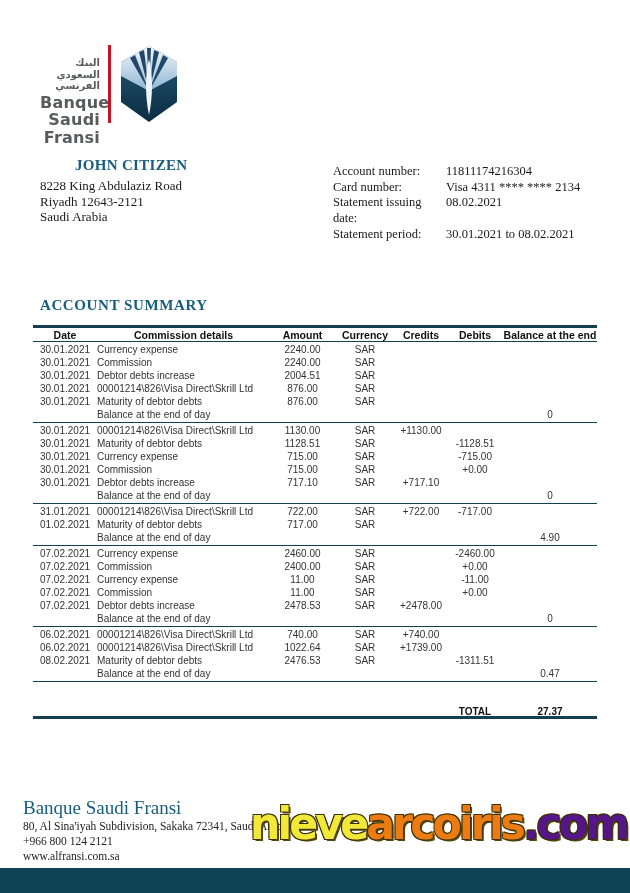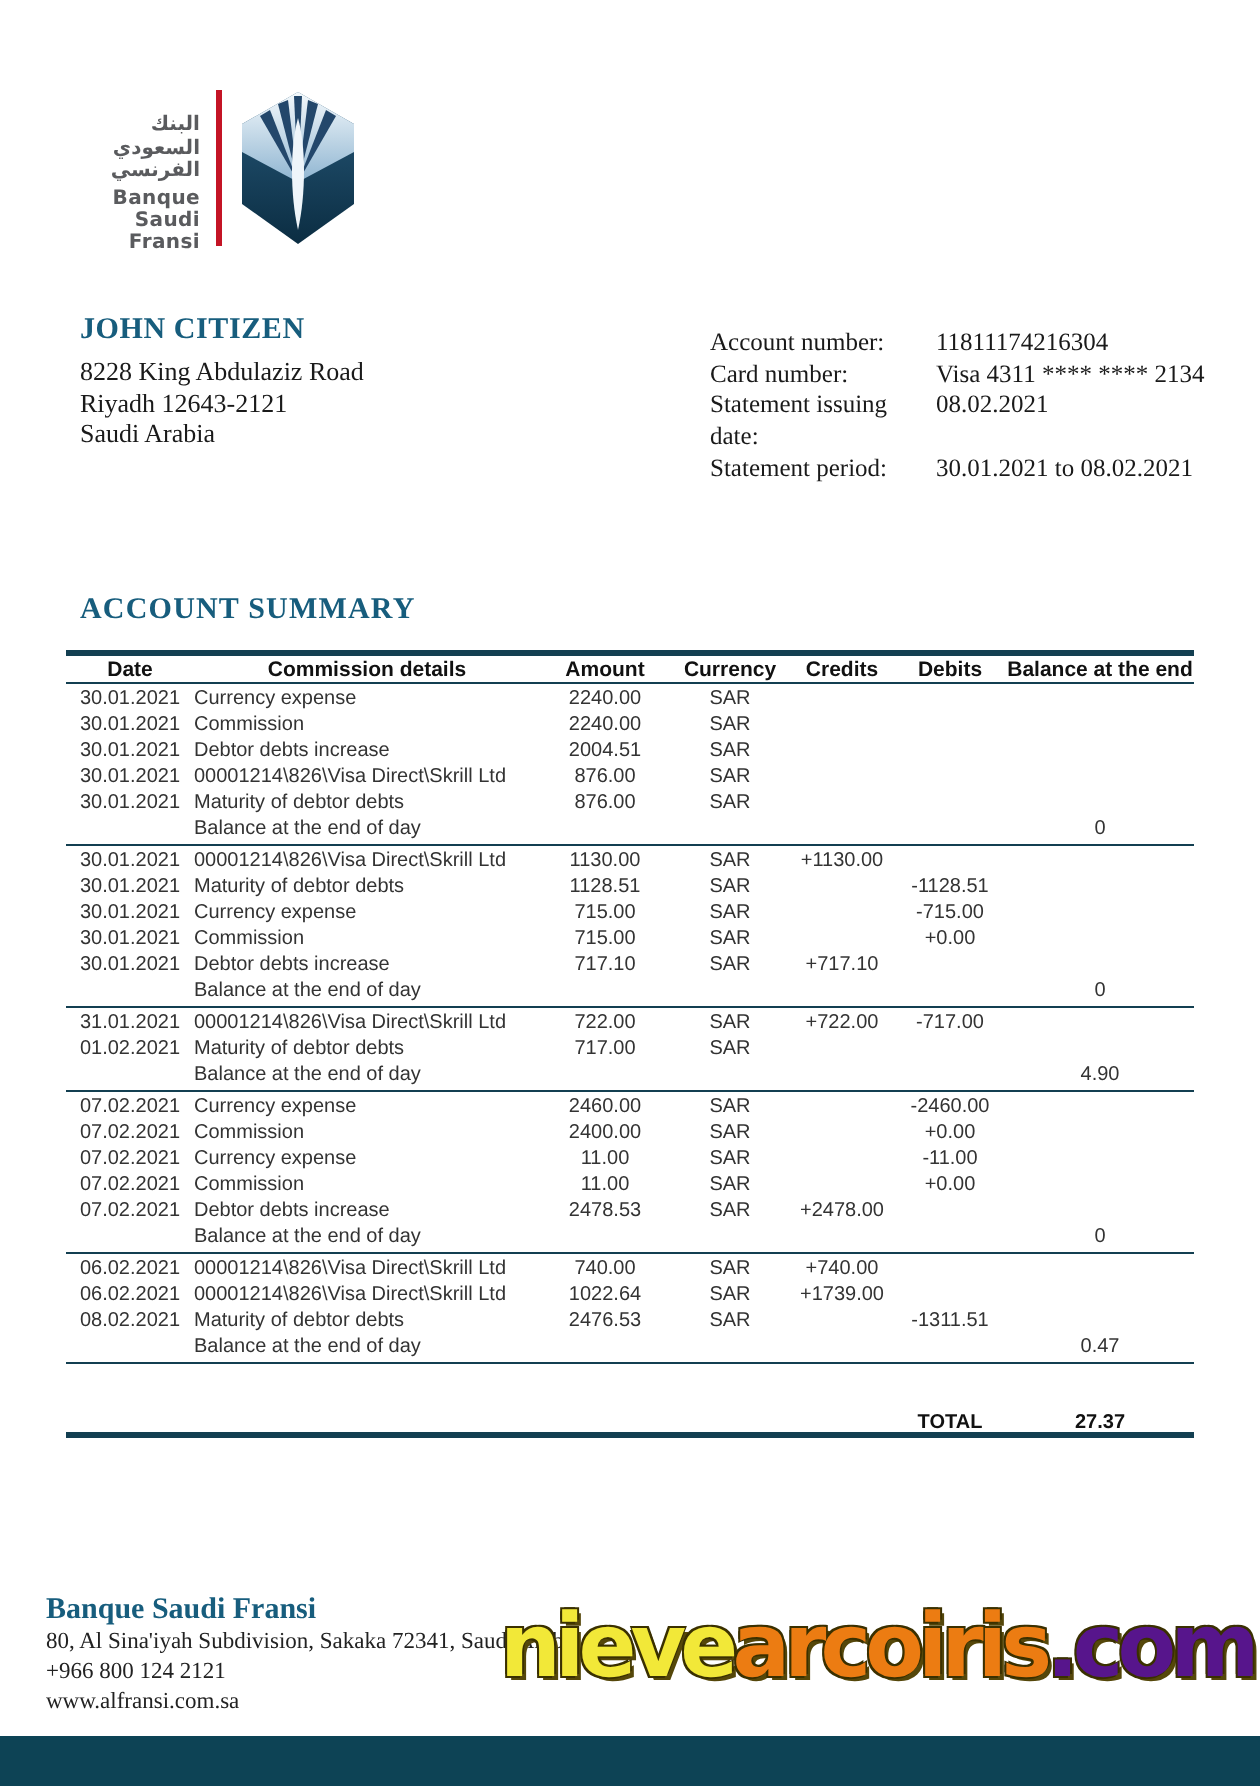--- a/index.html
+++ b/index.html
@@ -7,29 +7,29 @@
     --text:#1a1a1a; --tabletext:#333;
   }
   *{box-sizing:border-box; margin:0; padding:0;}
   body{background:#888; font-family:"Liberation Serif", serif;}
   #page{position:relative; width:630px; height:893px; background:#ffffff; margin:0 auto; overflow:hidden;}
 
   
   .logo-block{position:absolute; left:40px; top:45px; display:flex; align-items:flex-start;}
   .logo-text{width:60px; text-align:right; padding-top:12px;}
   .arabic{font-family:"DejaVu Sans", sans-serif; font-size:10px; font-weight:bold; color:#5a5b5e; line-height:1.15; direction:rtl;}
-  .latin{font-family:"DejaVu Sans", sans-serif; font-size:10px; font-weight:bold; color:#5a5b5e; line-height:1.12; margin-top:2px; letter-spacing:.2px;}
+  .latin{font-family:"DejaVu Sans", sans-serif; font-size:16px; font-weight:bold; color:#5a5b5e; line-height:1.12; margin-top:2px; letter-spacing:.2px;}
   .red-divider{width:3px; height:78px; background:var(--red); margin:0 7px 0 8px;}
 
   
   .customer{position:absolute; left:40px; top:157px;}
-  .customer-name{font-size:15px; font-weight:bold; color:var(--accent); letter-spacing:.3px;}
+  .customer-name{font-size:15px; font-weight:bold; color:var(--accent); letter-spacing:.3px;margin-left:35px;}
   .address{font-size:13px; color:var(--text); line-height:1.2; margin-top:4px;}
   .acct-meta{position:absolute; left:333px; top:164px; font-size:12.5px; color:var(--text);}
-  .meta-row{display:flex; line-height:1.25;margin-left:22px;}
+  .meta-row{display:flex; line-height:1.25;}
   .meta-row .lbl{width:113px;}
   .meta-row .val{white-space:nowrap;}
 
   
   .summary-title{position:absolute; left:40px; top:297px; font-size:15px; font-weight:bold; color:var(--accent); letter-spacing:.6px;}
 
   
   .table{position:absolute; left:33px; top:325px; width:564px; font-family:"Liberation Sans", sans-serif; color:var(--tabletext);}
   .t-row{display:grid; grid-template-columns:64px 173px 65px 60px 52px 56px 94px; align-items:center;}
   .t-head{border-top:3px solid var(--line); border-bottom:1.5px solid var(--line); font-weight:bold; font-size:10.5px; color:#111; height:17px;}
@@ -37,21 +37,21 @@
   .t-body .t-row{height:13px; font-size:10px;}
   .c{overflow:hidden; white-space:nowrap;}
   .c-date{text-align:center;}
   .c-details{text-align:left;}
   .c-amount,.c-currency,.c-credits,.c-debits,.c-balance{text-align:center;}
   .t-group{border-bottom:1.5px solid var(--line); padding:1px 0;}
   .t-total{height:18px; font-weight:bold; font-size:12px; color:#111; border-bottom:3px solid var(--line);margin-top:24px;}
 
   
   .footer{position:absolute; left:23px; top:797px;}
-  .footer-bank{font-size:15px; font-weight:bold; color:var(--accent);}
+  .footer-bank{font-size:19px; font-weight:normal; color:var(--accent);}
   .footer-line{font-size:11.5px; color:#222; line-height:1.3;}
   .bottom-bar{position:absolute; left:0; bottom:0; width:630px; height:25px; background:var(--bar);}
 
   
   .watermark{position:absolute; left:250px; top:802px; font-family:"DejaVu Sans", sans-serif;
     font-weight:bold; font-size:44px; letter-spacing:-3px; white-space:nowrap; line-height:1; z-index:5;
     transform:scaleX(.97); transform-origin:left;}
   .watermark span{text-shadow:-1px -1px 0 #3a3000, 1px -1px 0 #3a3000, -1px 1px 0 #3a3000, 2px 2px 0 #55470a;}
 </style>
 </head>

